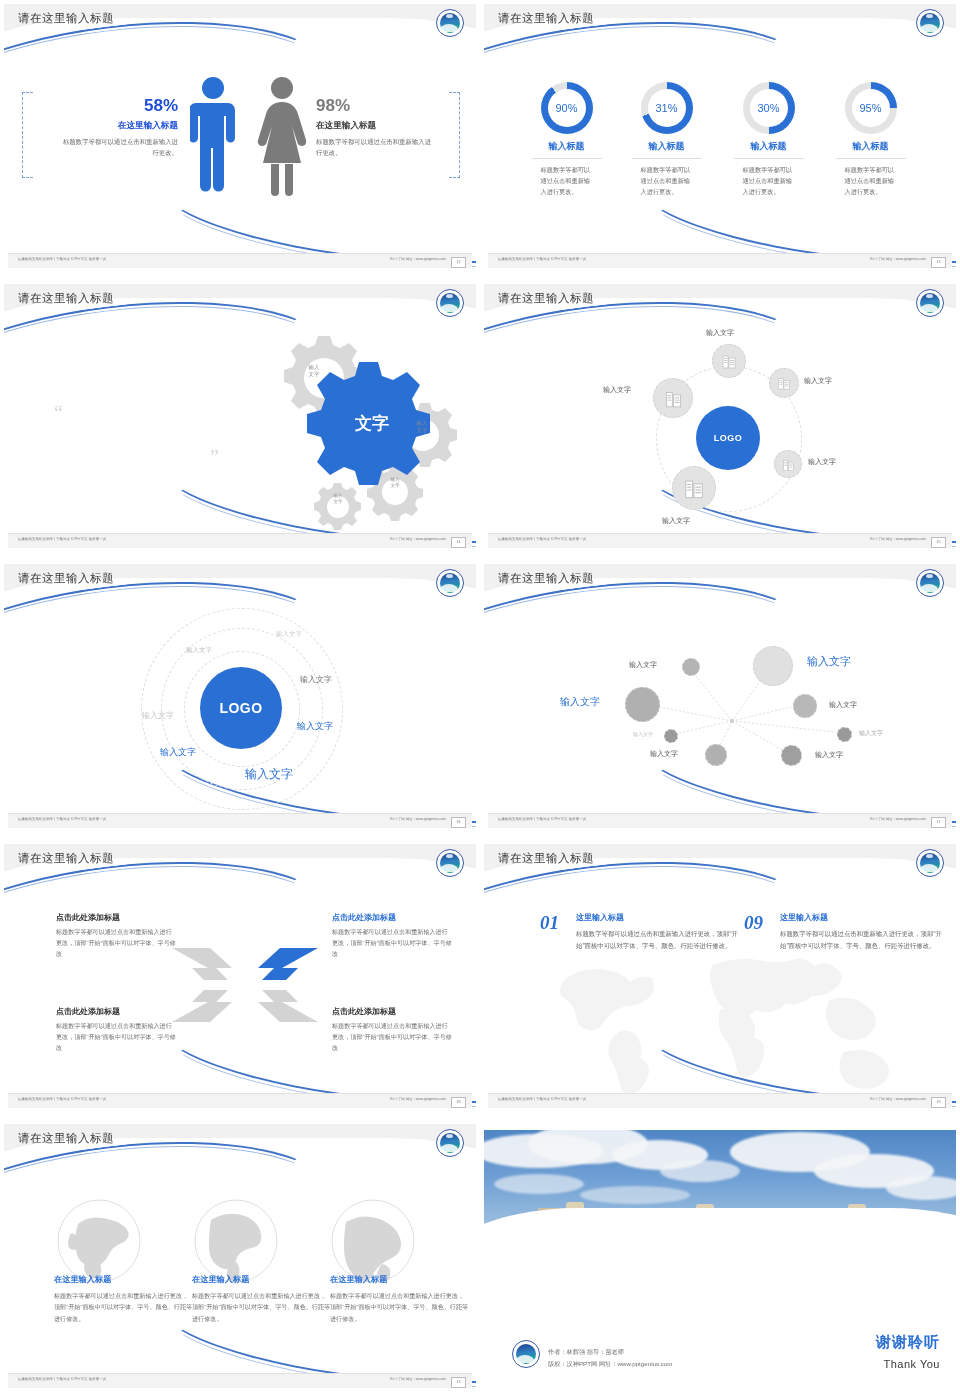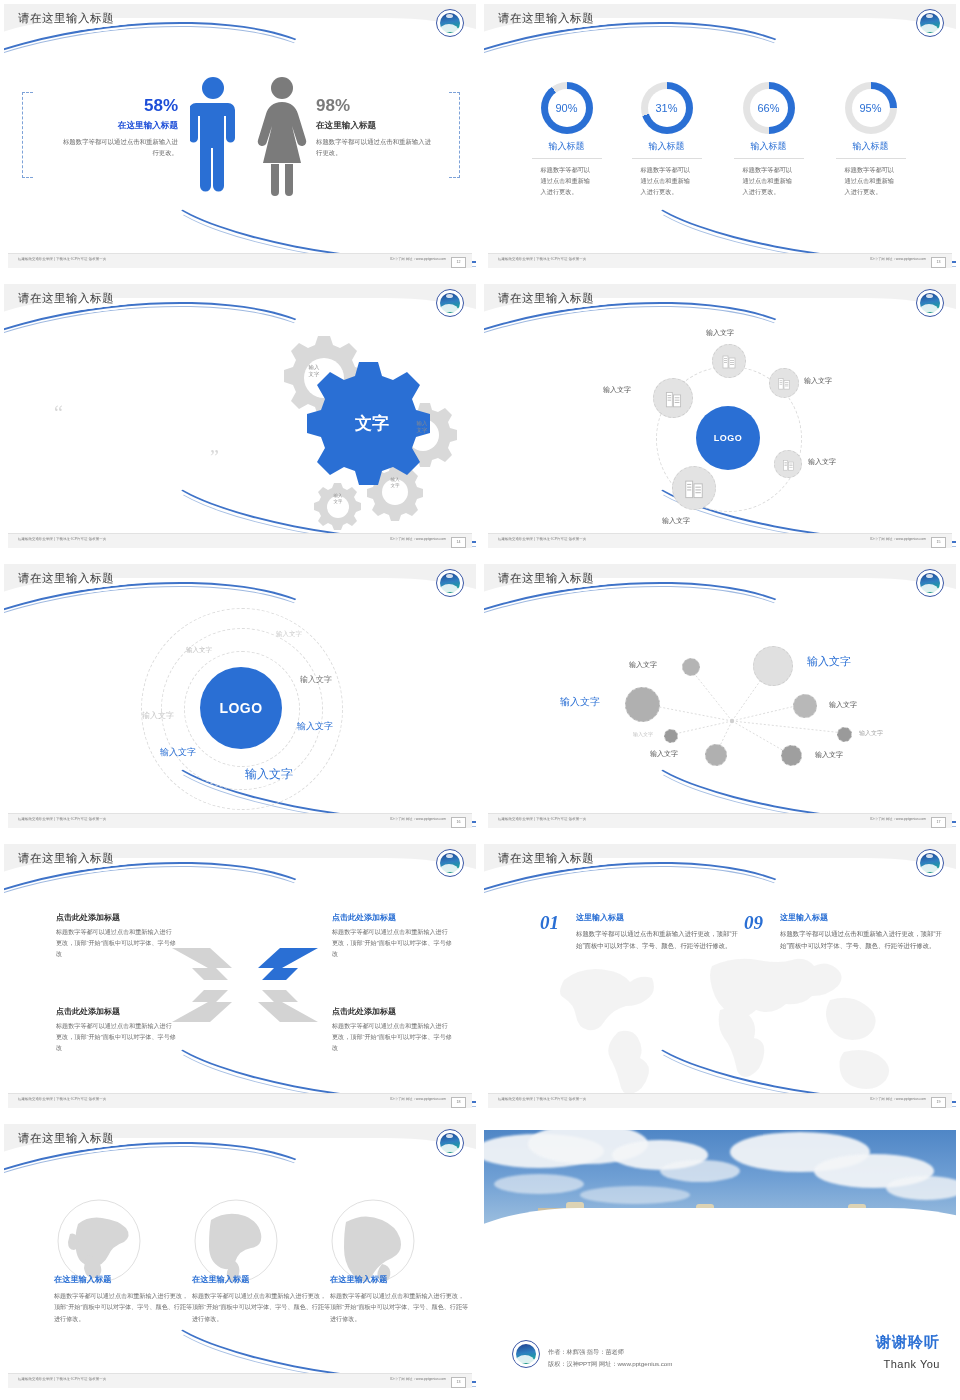--- a/index.html
+++ b/index.html
@@ -29,21 +29,21 @@
   .grey{color:#7b7b7b;}
   .bracket{position:absolute;border:1px dashed #7da2d8;}
   .s1-pct{font-size:17px;font-weight:700;}
   .s1-h{font-size:8.6px;font-weight:700;margin-top:4px;}
   .s1-p{font-size:6.4px;color:#666;line-height:1.75;margin-top:4px;}
   .person{position:absolute;}
   
   .donut{position:relative;width:52px;height:52px;border-radius:50%;}
   .donut .hole{position:absolute;left:7px;top:7px;width:38px;height:38px;border-radius:50%;background:#fff;display:flex;align-items:center;justify-content:center;font-size:11px;font-weight:400;color:#2a6fd4;}
   .dcol{position:absolute;top:70px;width:105px;text-align:center;}
-  .dcol h4{margin:6px 0 0;font-size:9px;font-weight:400;color:#2a6fd4;}
+  .dcol h4{margin:6px 0 0;font-size:9px;font-weight:700;color:#2a6fd4;}
   .dcol .rule{width:70px;height:1px;background:#ddd;margin:5px auto 0;}
   .dcol p{margin:5px auto 0;font-size:6.2px;color:#666;line-height:1.8;width:52px;text-align:left;}
   .gearlabel{position:absolute;text-align:center;font-size:5.4px;color:#8a8a8a;line-height:1.3;}
   .quote{position:absolute;font-size:20px;color:#d8d8d8;font-family:"Liberation Serif",serif;}
   
   .node{position:absolute;border-radius:50%;background:#e3e3e3;border:1px dashed #cfcfcf;display:flex;align-items:center;justify-content:center;}
   .nodelabel{position:absolute;font-size:7px;color:#555;white-space:nowrap;}
   .logocircle{position:absolute;border-radius:50%;background:#2a6fd4;color:#fff;display:flex;align-items:center;justify-content:center;font-weight:700;}
   .ring{position:absolute;border-radius:50%;border:1px dashed #dcdcdc;}
   
@@ -161,21 +161,21 @@
                 <div class="hole">31%</div>
               </div>
             </div>
           <h4>输入标题</h4>
           <div class="rule"></div>
           <p>标题数字等都可以通过点击和重新输入进行更改。</p>
         </div>
         <div class="dcol" style="left:202px;top:0;">
           <div style="margin:0 auto;width:52px;">
               <div class="donut" style="background:conic-gradient(#2a6fd4 0% 50%, #e4e4e4 50% 100%);">
-                <div class="hole">66%</div>
+                <div class="hole">30%</div>
               </div>
             </div>
           <h4>输入标题</h4>
           <div class="rule"></div>
           <p>标题数字等都可以通过点击和重新输入进行更改。</p>
         </div>
         <div class="dcol" style="left:304px;top:0;">
           <div style="margin:0 auto;width:52px;">
               <div class="donut" style="background:conic-gradient(#2a6fd4 0% 25%, #e4e4e4 25% 100%);">
                 <div class="hole">95%</div>

